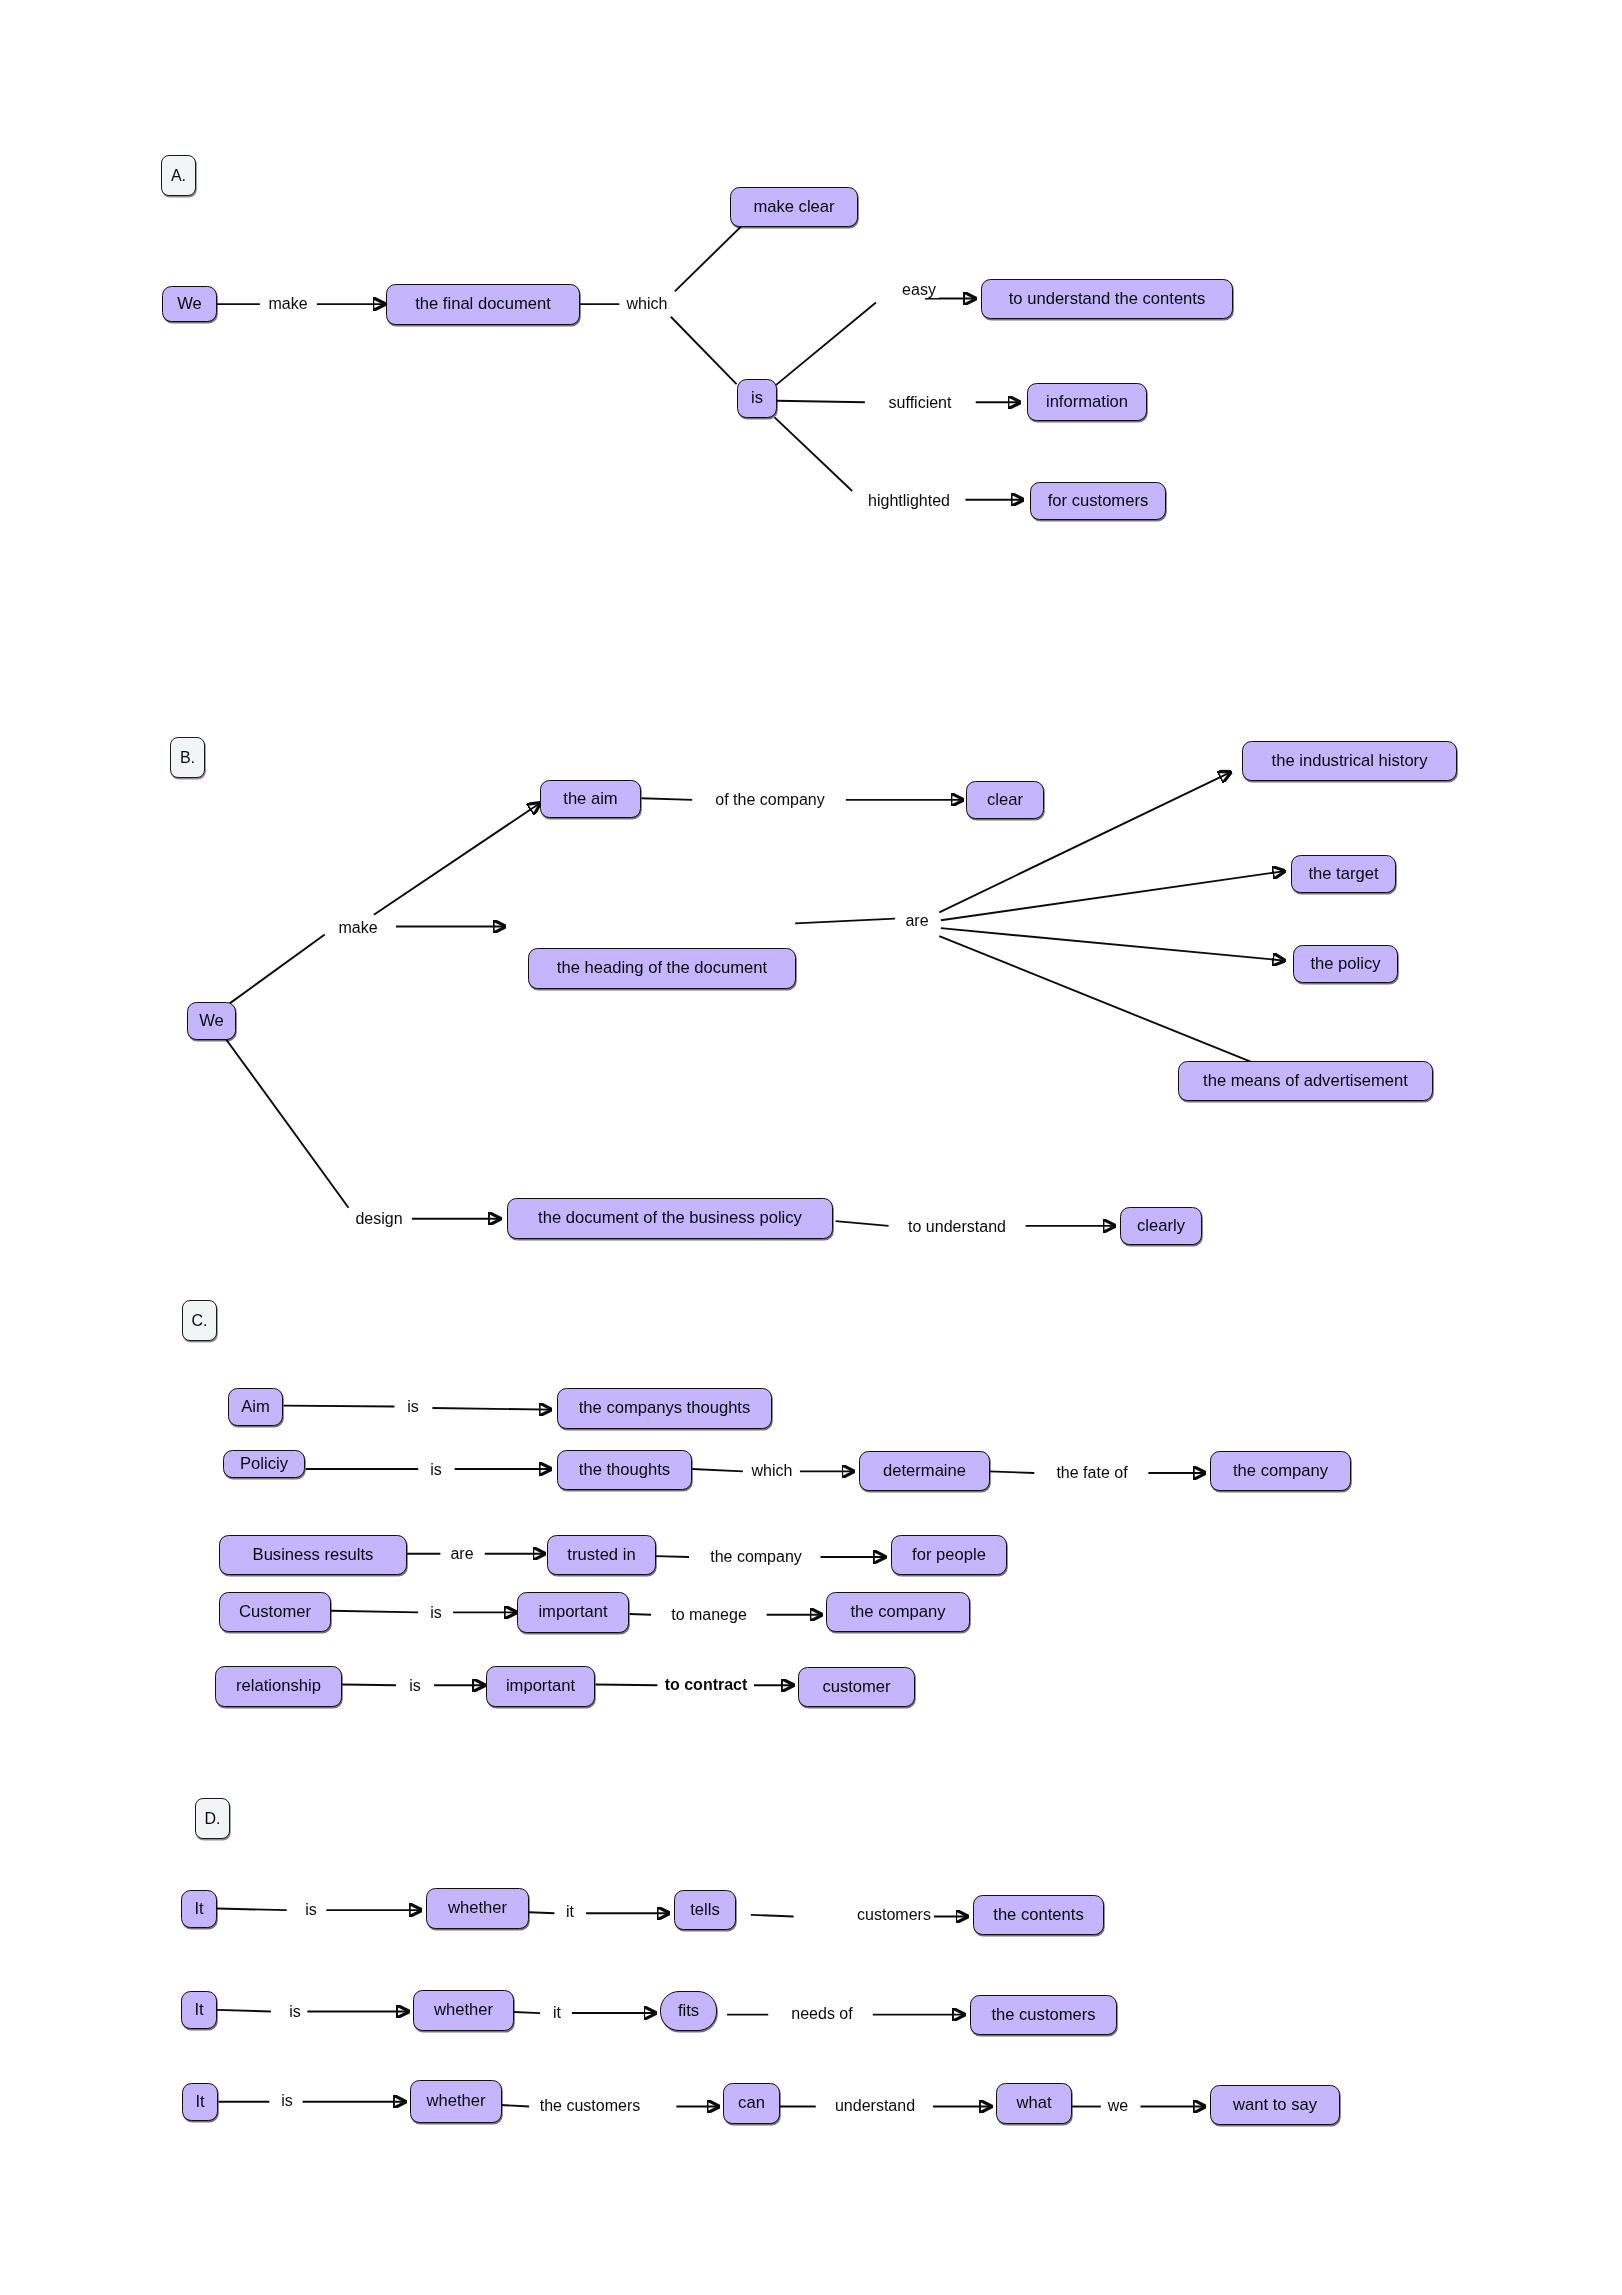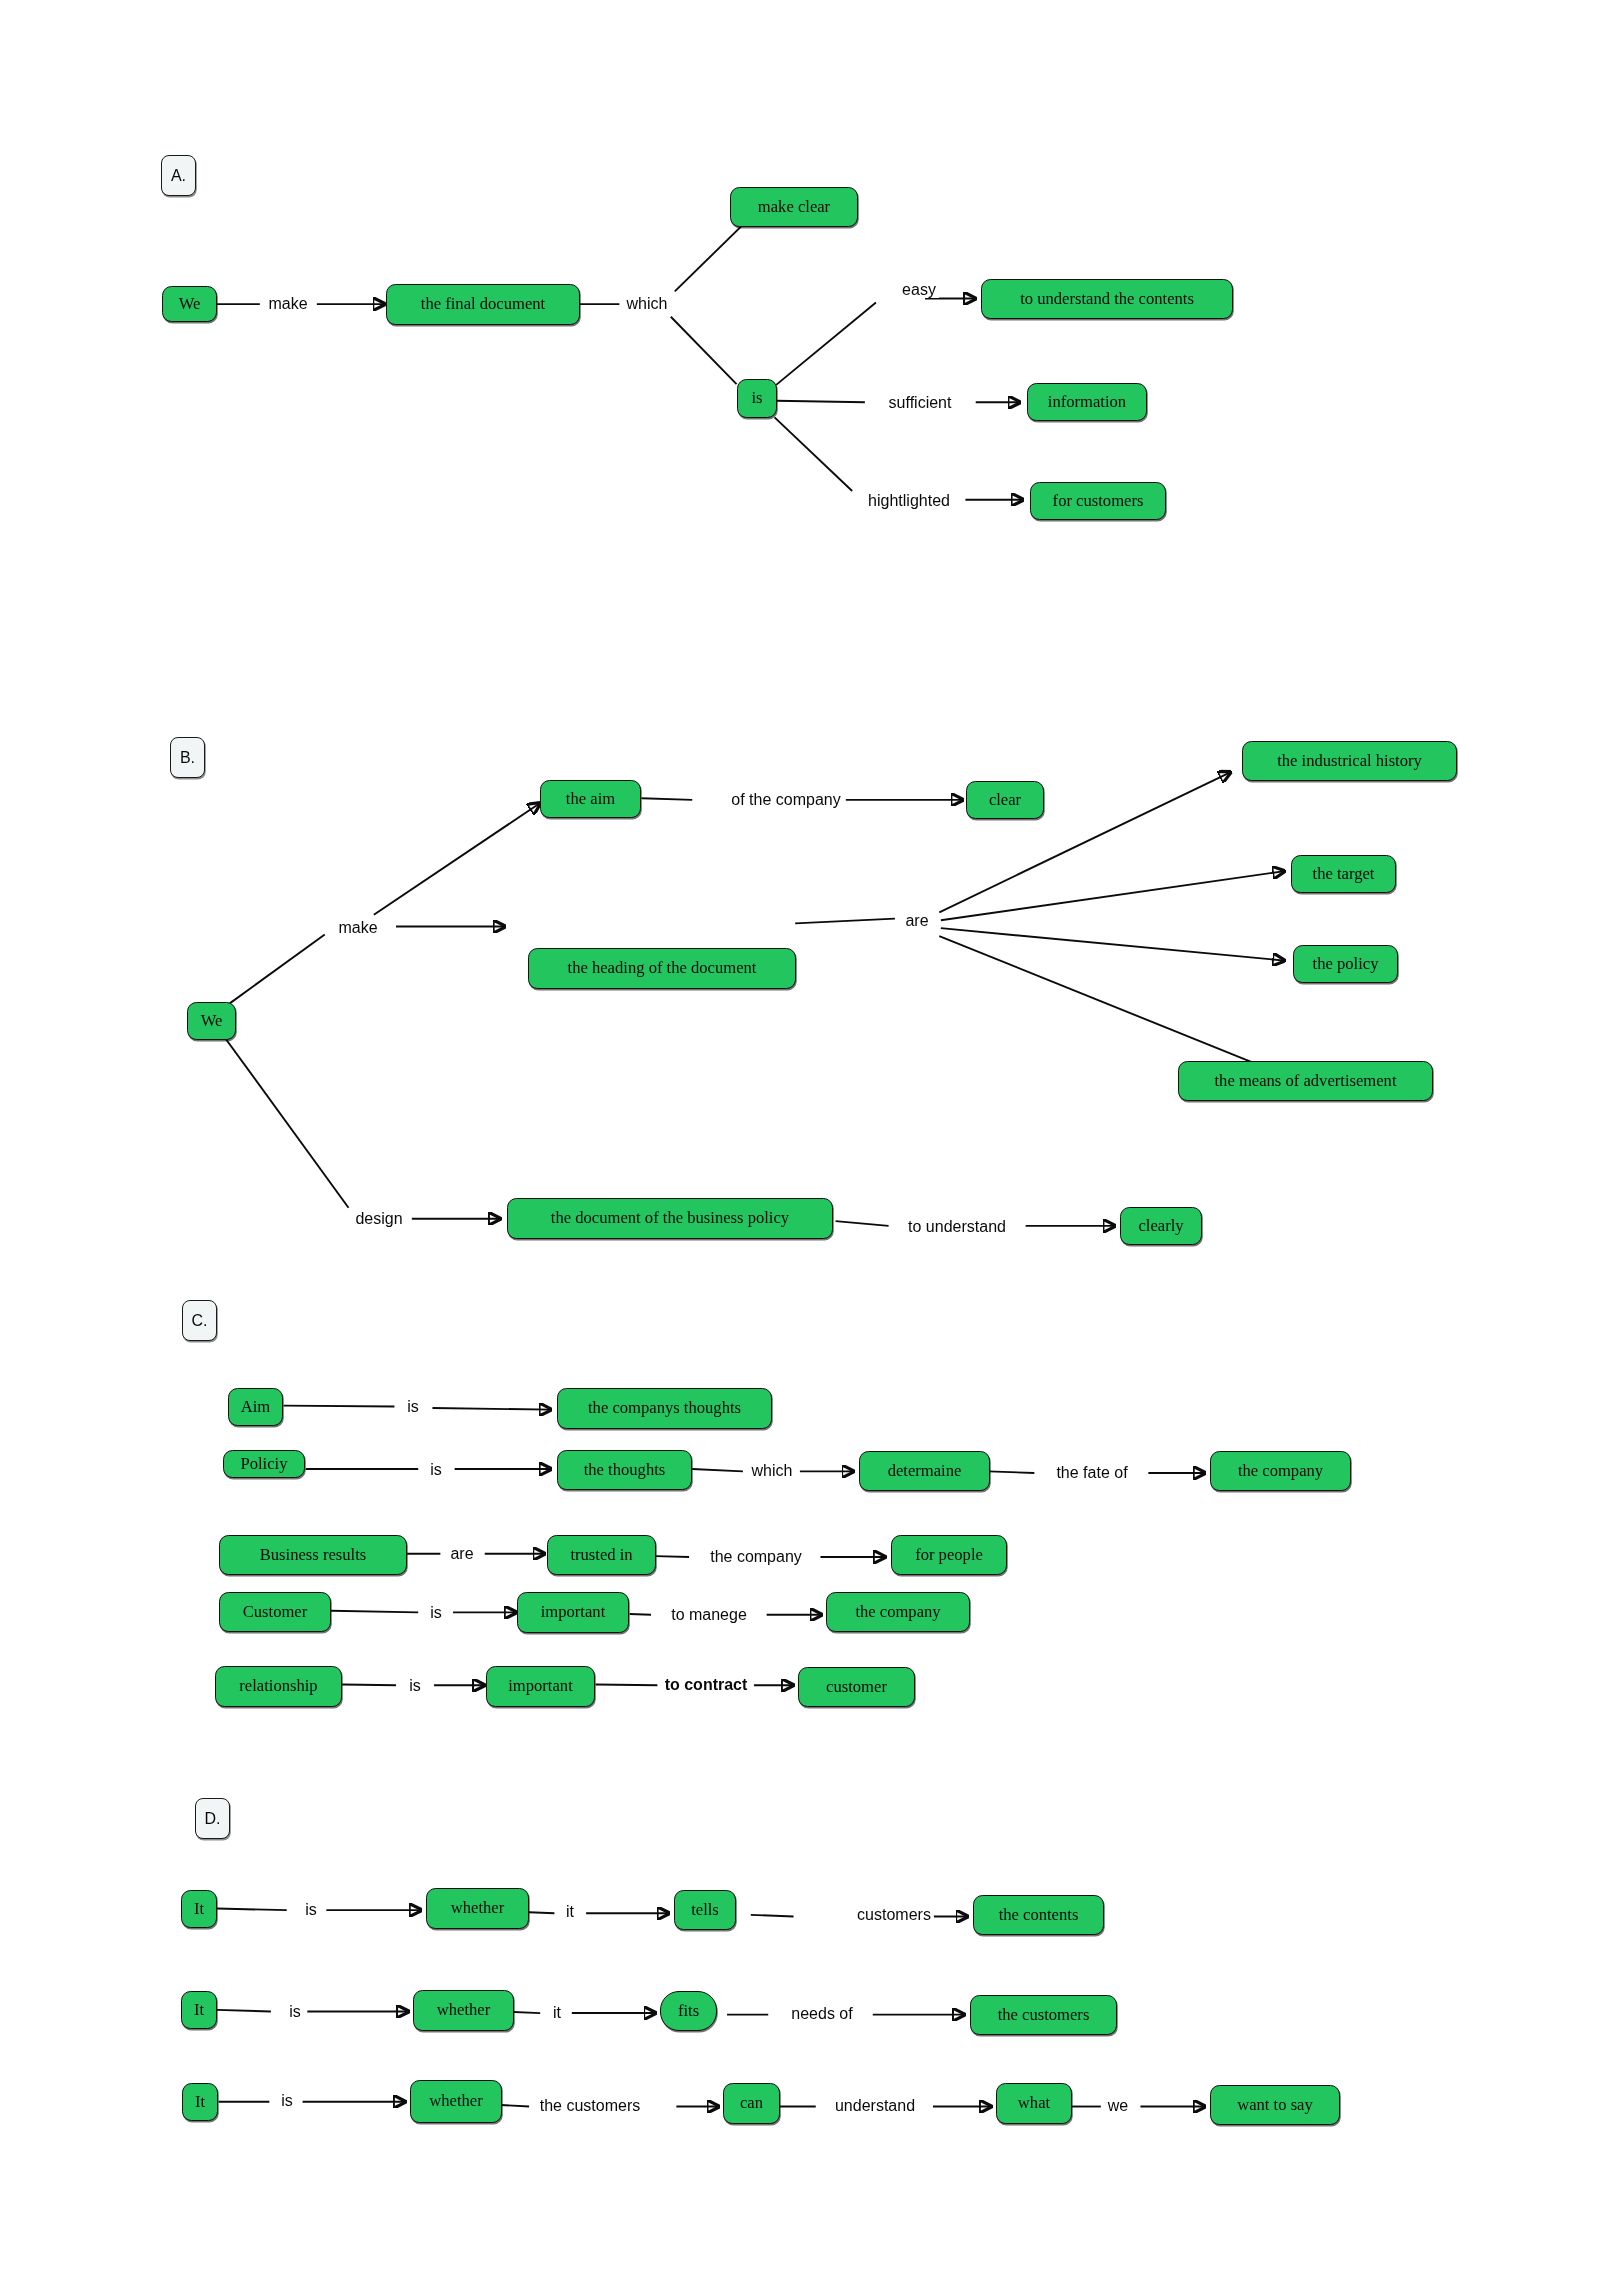--- a/index.html
+++ b/index.html
@@ -16,27 +16,27 @@
     position: relative;
     width: 1622px;
     height: 2295px;
     background: #ffffff;
     overflow: hidden;
   }
   
   .node {
     position: absolute;
     box-sizing: border-box;
-    background: #22c55e;
+    background: #c4b5fd;
     border: 1.6px solid #101010;
     border-radius: 9.5px;
     display: flex;
     align-items: center;
     justify-content: center;
-    font-family: Liberation Serif, serif;
+    font-family: Liberation Sans, sans-serif;
     font-size: 16.6px;
     line-height: 1;
     color: #0a0a0a;
     white-space: nowrap;
     padding: 0 9.5px;
     box-shadow: 0.8px 1.6px 0 rgba(0,0,0,0.55);
   }
   .badge {
     position: absolute;
     box-sizing: border-box;
@@ -228,21 +228,21 @@
 
   <div class="node" style="left:1293px; top:945px; width:105px; height:38px;">the policy</div>
 
   <div class="node" style="left:1178px; top:1061px; width:255px; height:40px;">the means of advertisement</div>
 
   <div class="node" style="left:507px; top:1198px; width:326px; height:41px;">the document of the business policy</div>
 
   <div class="node" style="left:1120px; top:1207px; width:82px; height:38px;">clearly</div>
 
   <div class="elabel" style="left:358px; top:928px;">make</div>
-  <div class="elabel" style="left:786px; top:800px;">of  the company</div>
+  <div class="elabel" style="left:770px; top:800px;">of  the company</div>
   <div class="elabel" style="left:917px; top:921px;">are</div>
   <div class="elabel" style="left:379px; top:1219px;">design</div>
   <div class="elabel" style="left:957px; top:1227px;">to understand</div>
 
   <div class="badge" style="left:182px; top:1300px;">C.</div>
 
   <div class="node" style="left:228px; top:1388px; width:55px; height:38px;">Aim</div>
   <div class="node" style="left:557px; top:1388px; width:215px; height:41px;">the companys thoughts</div>
 
   <div class="node" style="left:223px; top:1450px; width:82px; height:28px;">Policiy</div>

